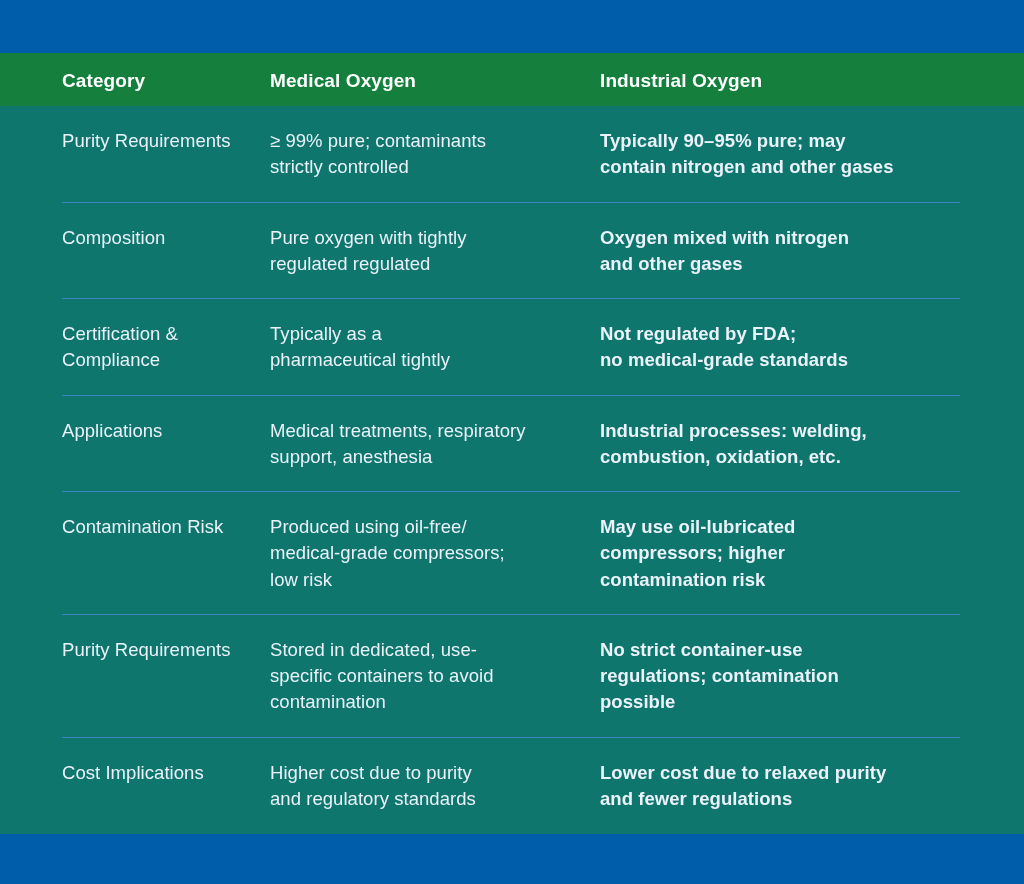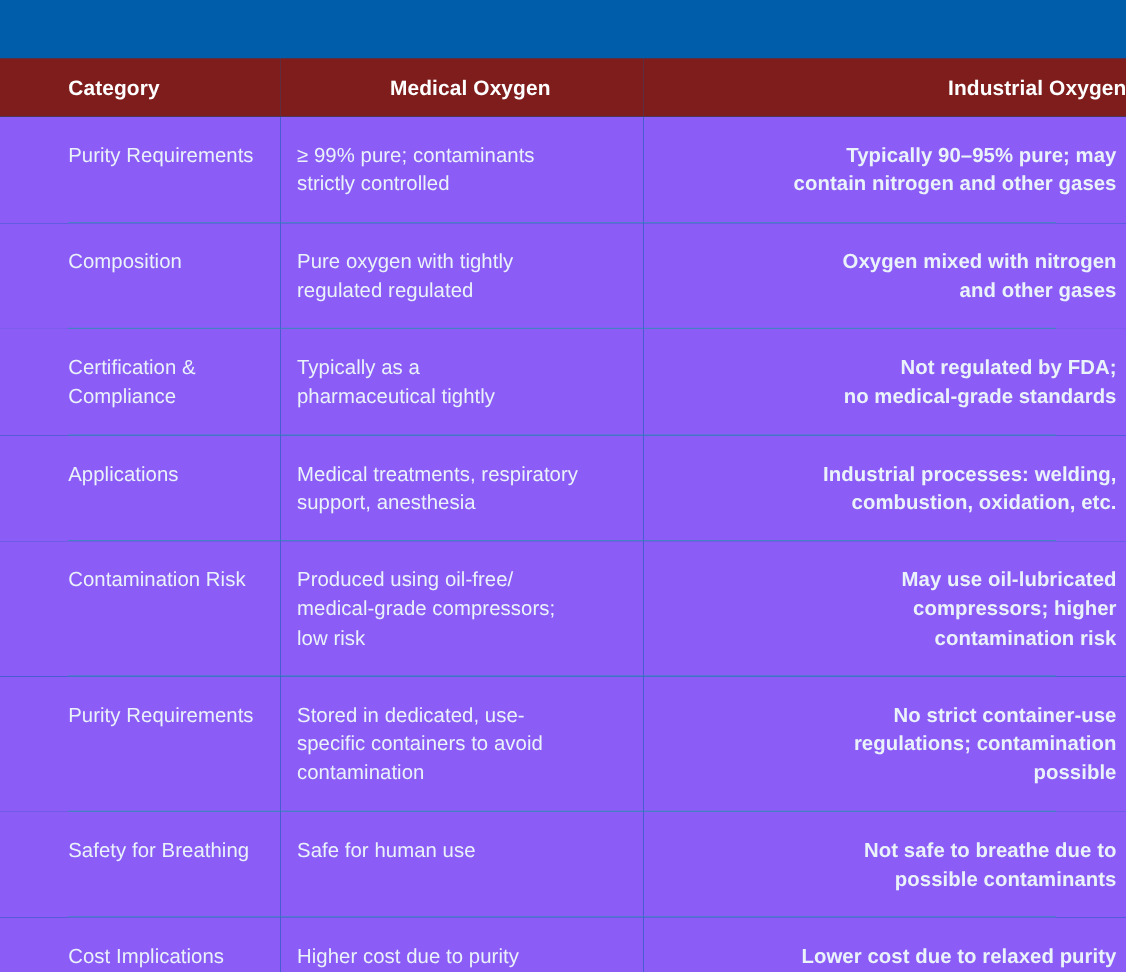--- a/index.html
+++ b/index.html
@@ -24,54 +24,54 @@
 
   .comparison-table {
     width: 100%;
     border-collapse: collapse;
     table-layout: fixed;
   }
 
   
   .col-category { width: 255px; }
   .col-medical  { width: 330px; }
-  .col-industrial { width: 439px; text-align: right; }
+  .col-industrial { width: 439px; }
 
   
   thead tr {
-    background: #7f1d1d;
+    background: #15803d;
   }
   thead th {
     text-align: left;
     vertical-align: middle;
     color: #ffffff;
     font-size: 19px;
     font-weight: bold;
     letter-spacing: 0.1px;
     padding: 0;
     height: 53px;
   }
   thead th .hcell {
     padding-top: 2px;
   }
   thead th.col-category  .hcell { padding-left: 62px; }
-  thead th.col-medical   .hcell { padding-left: 15px; text-align: center; }
+  thead th.col-medical   .hcell { padding-left: 15px; }
   thead th.col-industrial .hcell { padding-left: 15px; }
 
   
   .top-spacer { height: 53px; background: #005DAA; }
 
   
   tbody td {
     vertical-align: top;
     color: #EAF2FA;
     font-size: 18.5px;
     line-height: 1.42;
     font-weight: 400;
-    background: #8b5cf6;
+    background: #0f766e;
     padding-top: 22px;
     padding-bottom: 22px;
     letter-spacing: 0.05px;
   }
   tbody td.cell-category { padding-left: 62px; padding-right: 18px; }
   tbody td.cell-medical { padding-left: 15px; padding-right: 20px; margin-top: 38px; }
   tbody td.cell-industrial { padding-left: 15px; padding-right: 9px; font-weight: bold; }
 
   
   tbody tr { position: relative; }
@@ -178,30 +178,20 @@
             <span class="line-break">specific containers to avoid</span>
             <span class="line-break">contamination</span>
           </td>
           <td class="cell-industrial col-industrial">
             <span class="line-break">No strict container-use</span>
             <span class="line-break">regulations; contamination</span>
             <span class="line-break">possible</span>
           </td>
         </tr>
         <tr>
-          <td class="cell-category col-category">Safety for Breathing</td>
-          <td class="cell-medical col-medical">
-            <span class="line-break">Safe for human use</span>
-          </td>
-          <td class="cell-industrial col-industrial">
-            <span class="line-break">Not safe to breathe due to</span>
-            <span class="line-break">possible contaminants</span>
-          </td>
-        </tr>
-        <tr>
           <td class="cell-category col-category">Cost Implications</td>
           <td class="cell-medical col-medical">
             <span class="line-break">Higher cost due to purity</span>
             <span class="line-break">and regulatory standards</span>
           </td>
           <td class="cell-industrial col-industrial">
             <span class="line-break">Lower cost due to relaxed purity</span>
             <span class="line-break">and fewer regulations</span>
           </td>
         </tr>

